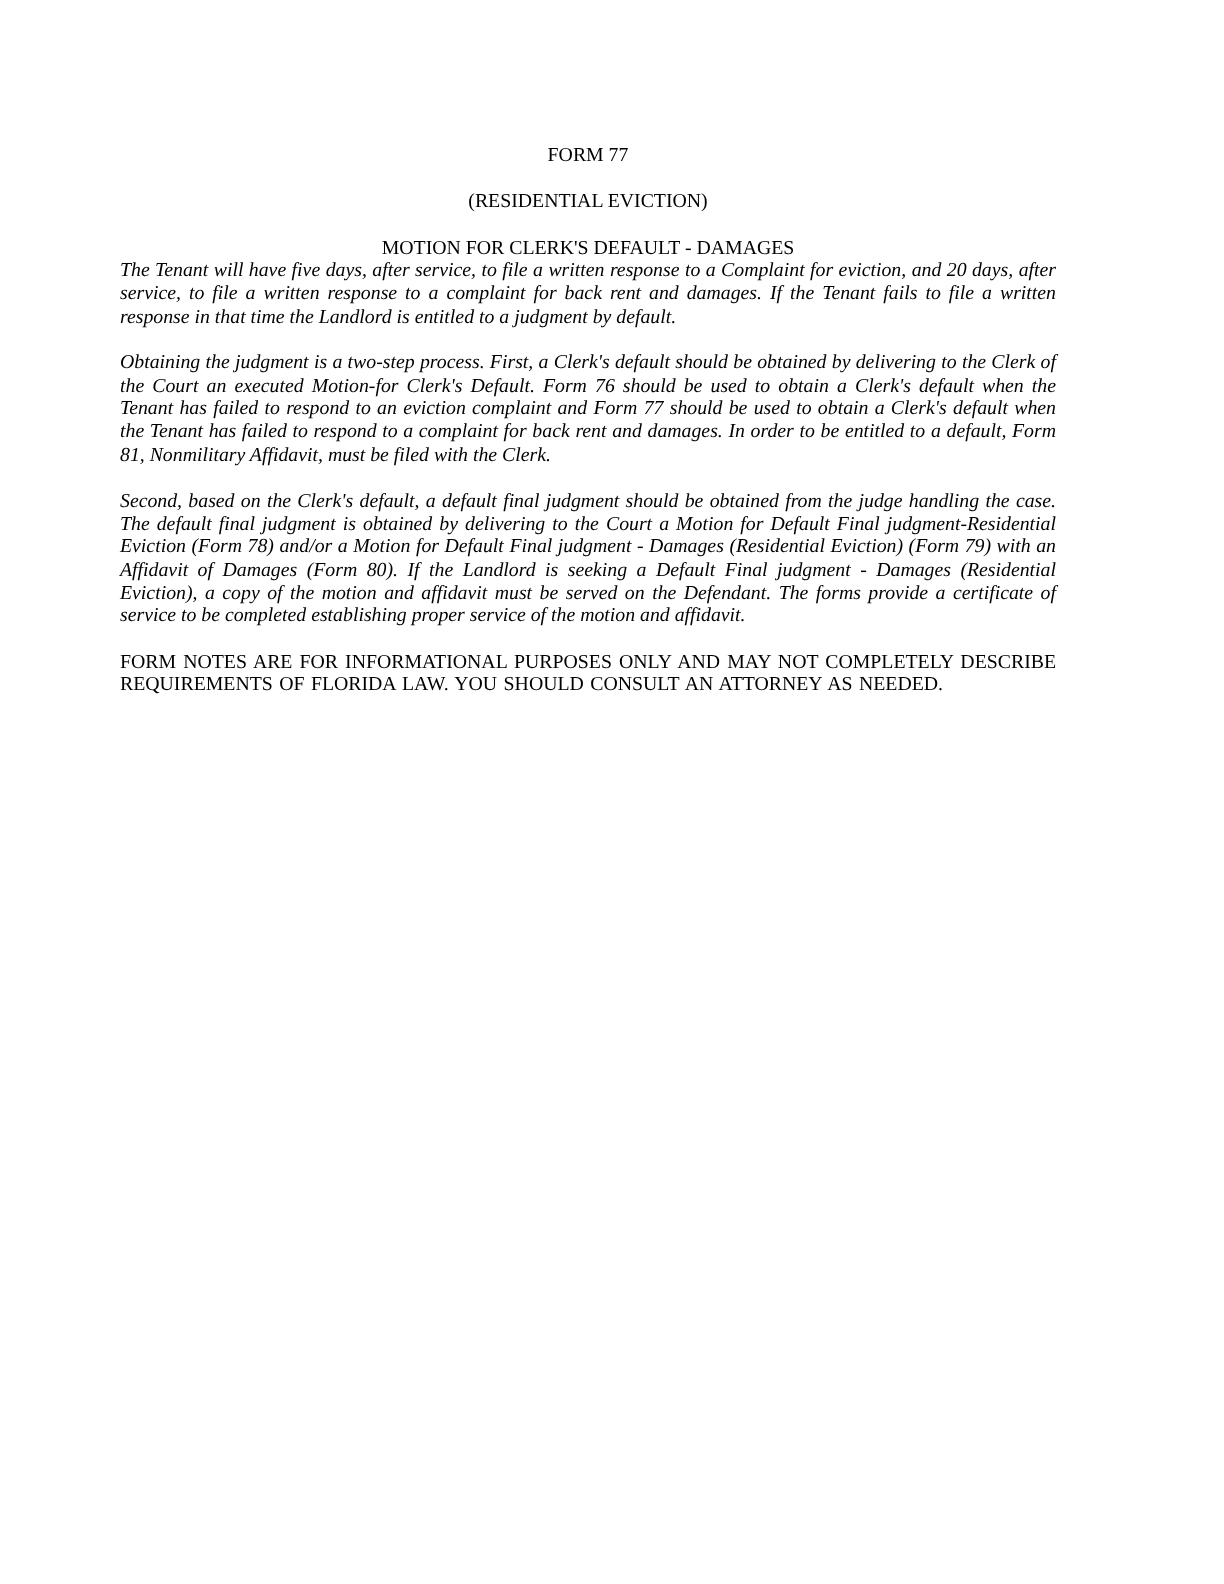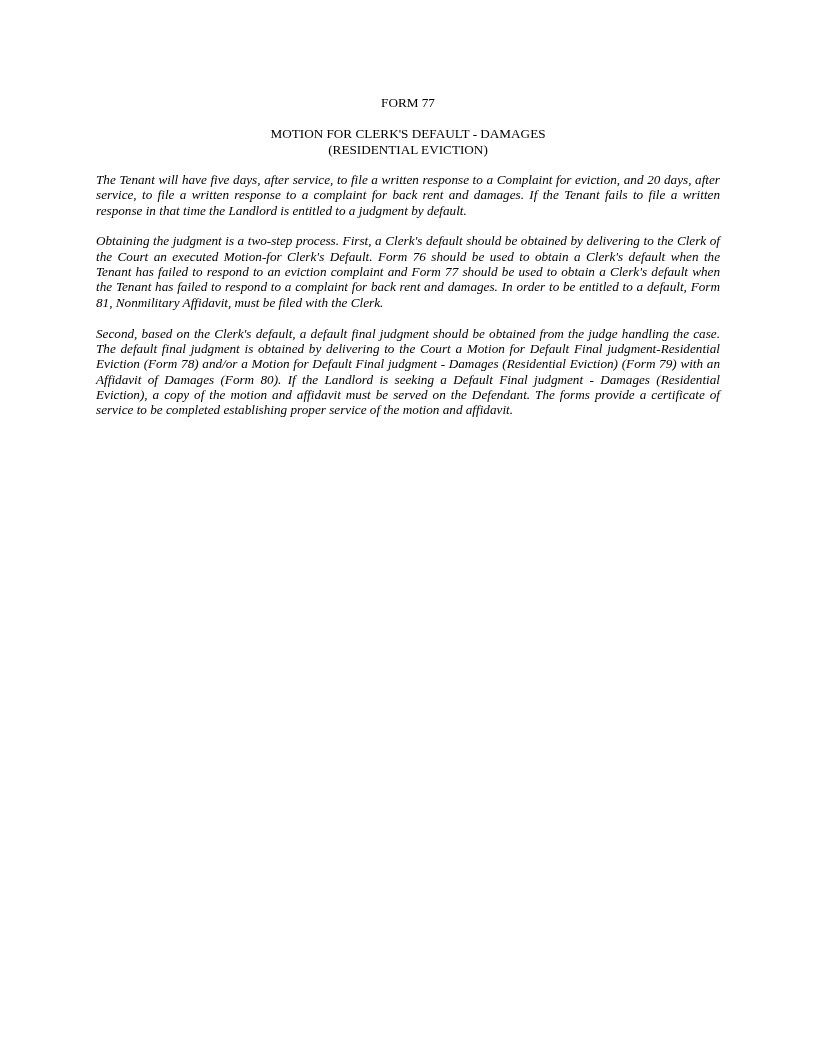--- a/index.html
+++ b/index.html
@@ -10,21 +10,21 @@
     body {
       width: 816px;
       height: 1056px;
       position: relative;
       overflow: hidden;
       font-family: "Liberation Serif", "DejaVu Serif", serif;
       color: #000000;
     }
     .page {
       position: absolute;
-      left: 96px;
+      left: 80px;
       top: 95px;
       width: 624px;
       font-size: 13.2px;
       line-height: 15.35px;
     }
     .center {
       text-align: center;
       margin: 0;
     }
     .form-number {
@@ -47,18 +47,19 @@
       text-align: justify;
       text-align-last: left;
       word-spacing: 1px;
     }
   </style>
 </head>
 <body>
 
 <div class="page">
   <p class="center form-number">FORM 77</p>
+  <p class="center subtitle">(RESIDENTIAL EVICTION)</p>
   <p class="center title">MOTION FOR CLERK'S DEFAULT - DAMAGES</p>
-  <p class="center subtitle">(RESIDENTIAL EVICTION)</p>
   <p class="para">The Tenant will have five days, after service, to file a written response to a Complaint for eviction, and 20 days, after service, to file a written response to a complaint for back rent and damages.  If the Tenant fails to file a written response in that time the Landlord is entitled to a judgment by default.</p>
   <p class="para">Obtaining the judgment is a two-step process.  First, a Clerk's default should be obtained by delivering to the Clerk of the Court an executed Motion-for Clerk's Default.  Form 76 should be used to obtain a Clerk's default when the Tenant has failed to respond to an eviction complaint and Form 77 should be used to obtain a Clerk's default when the Tenant has failed to respond to a complaint for back rent and damages.  In order to be entitled to a default, Form 81, Nonmilitary Affidavit, must be filed with the Clerk.</p>
   <p class="para">Second, based on the Clerk's default, a default final judgment should be obtained from the judge handling the case.  The default final judgment is obtained by delivering to the Court a Motion for Default Final judgment-Residential Eviction (Form 78) and/or a Motion for Default Final judgment - Damages (Residential Eviction) (Form 79) with an Affidavit of Damages (Form 80).  If the Landlord is seeking a Default Final judgment - Damages (Residential Eviction), a copy of the motion and affidavit must be served on the Defendant.  The forms provide a certificate of service to be completed establishing proper service of the motion and affidavit.</p>
+  <p class="notice">FORM NOTES ARE FOR INFORMATIONAL PURPOSES ONLY AND MAY NOT COMPLETELY DESCRIBE REQUIREMENTS OF FLORIDA LAW.  YOU SHOULD CONSULT AN ATTORNEY AS NEEDED.</p>
 </div>
 
 </body></html>

